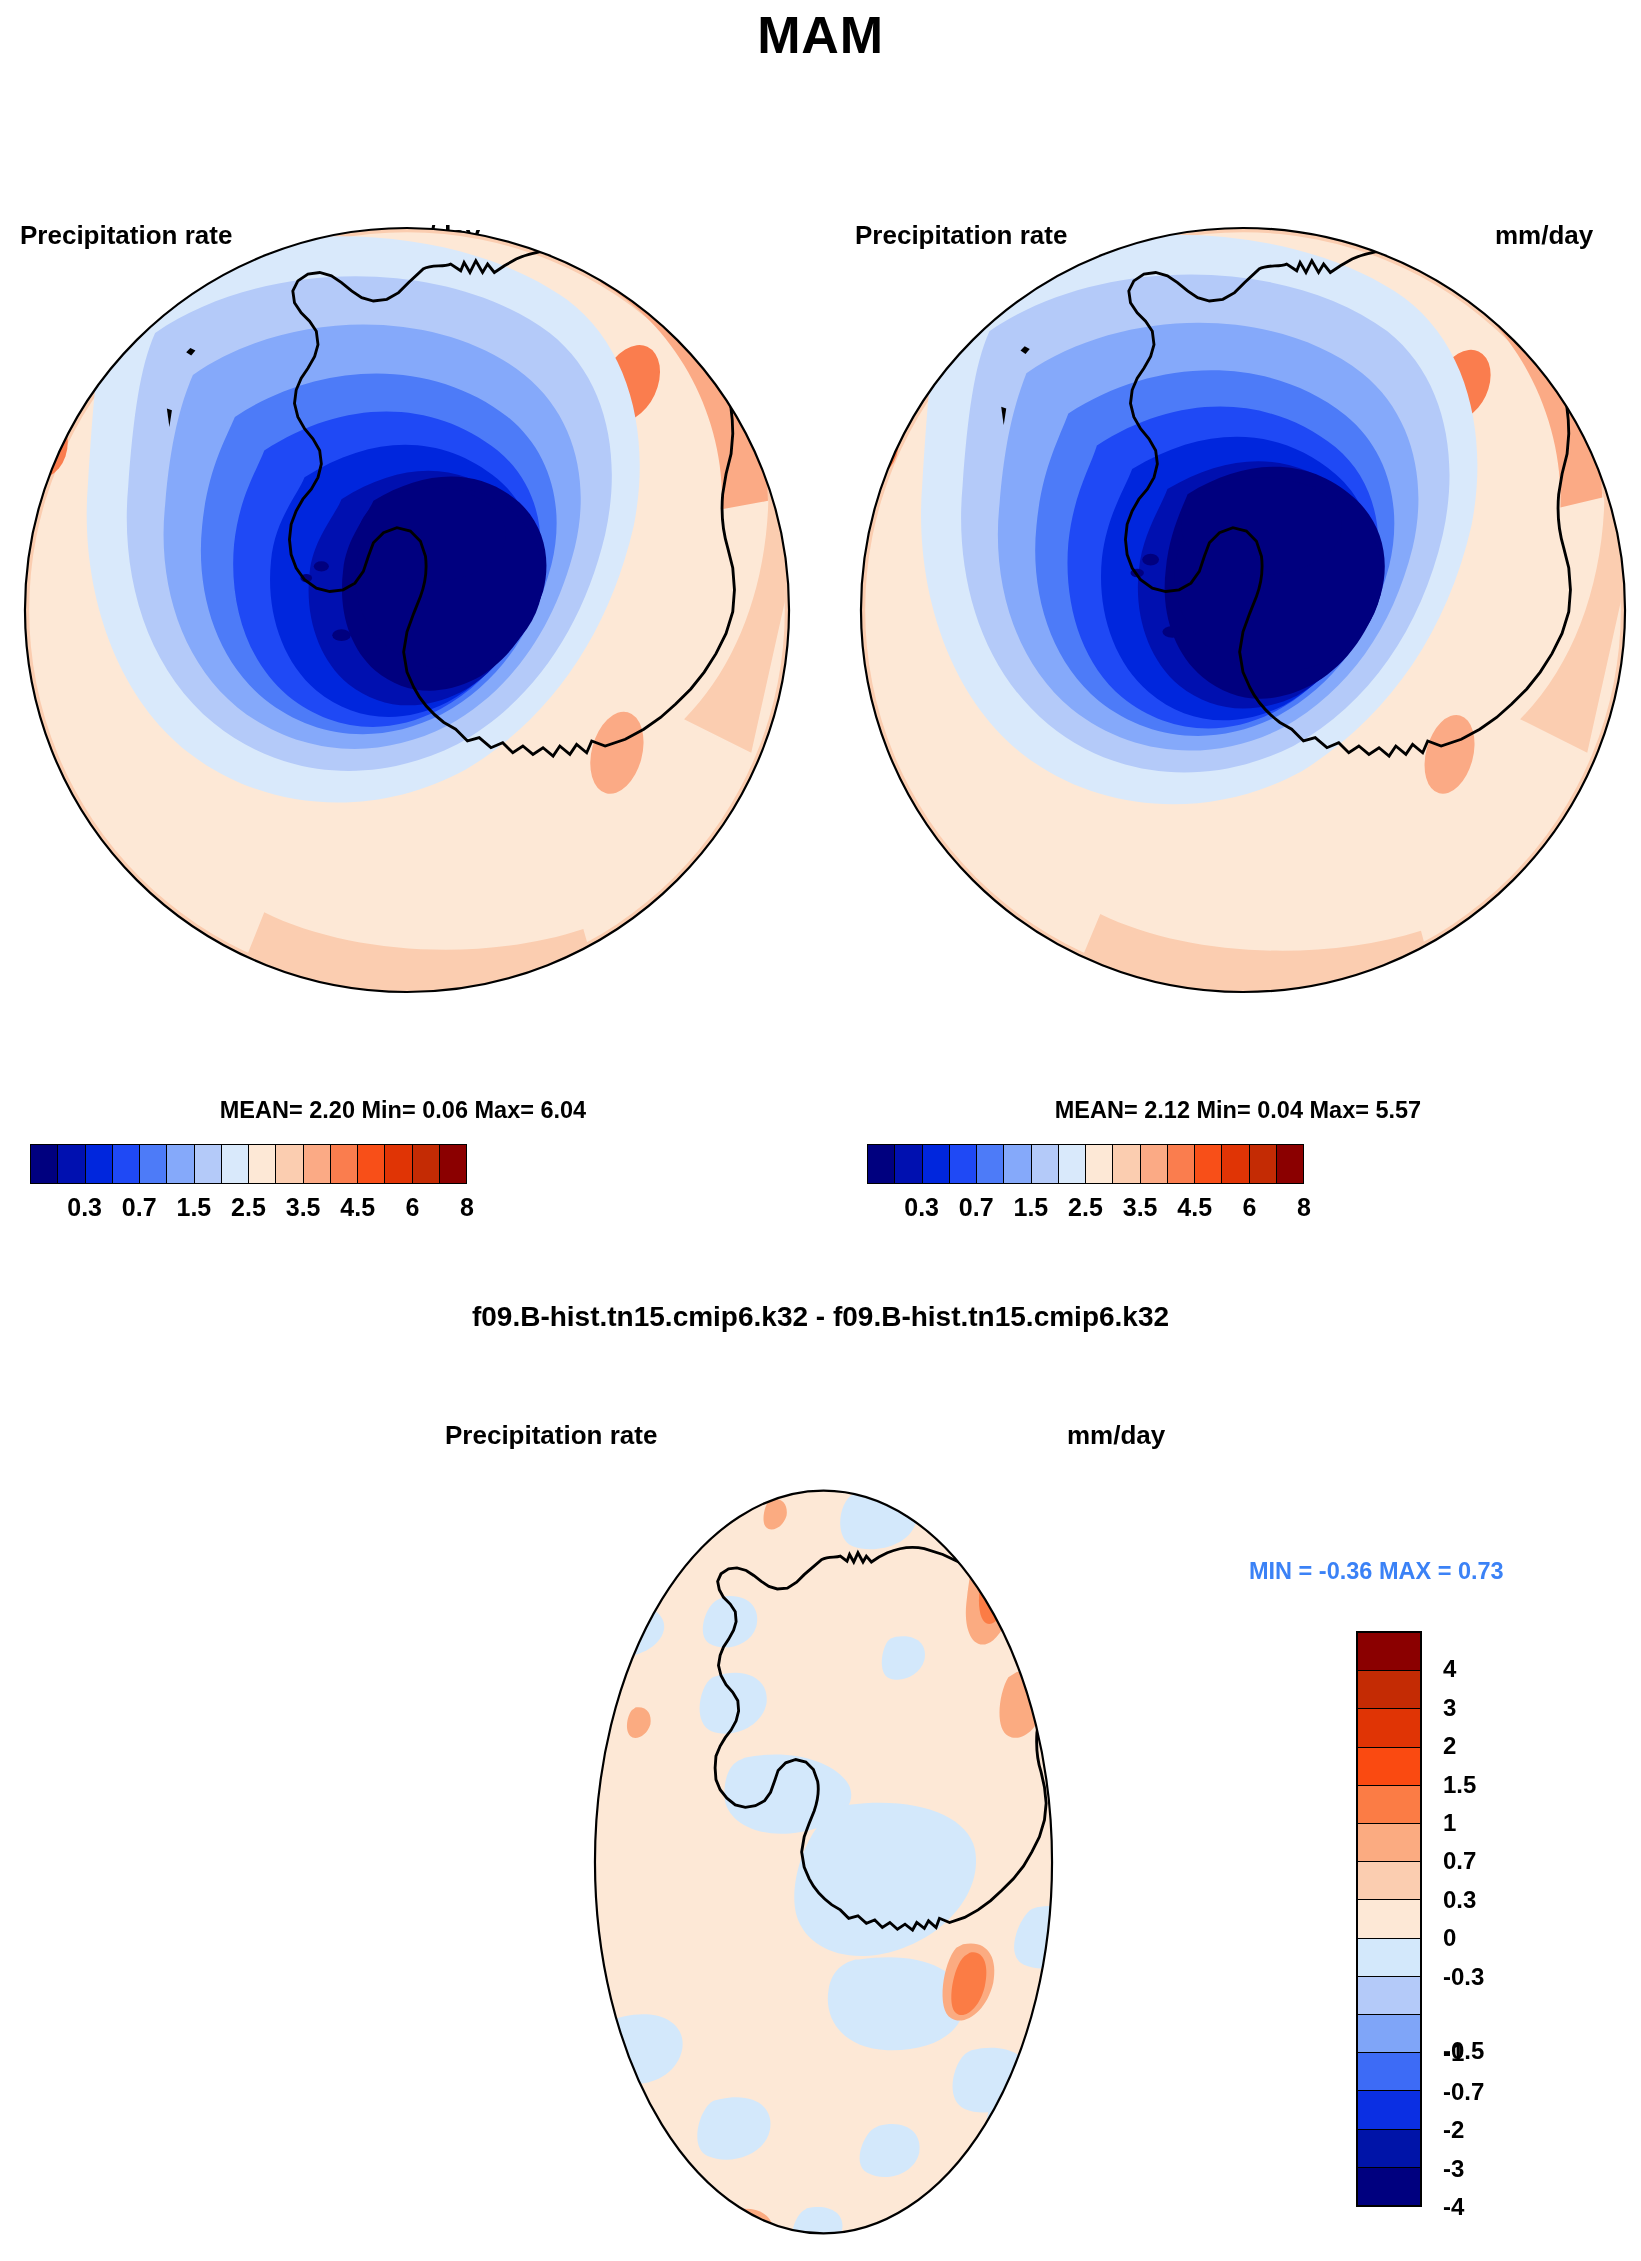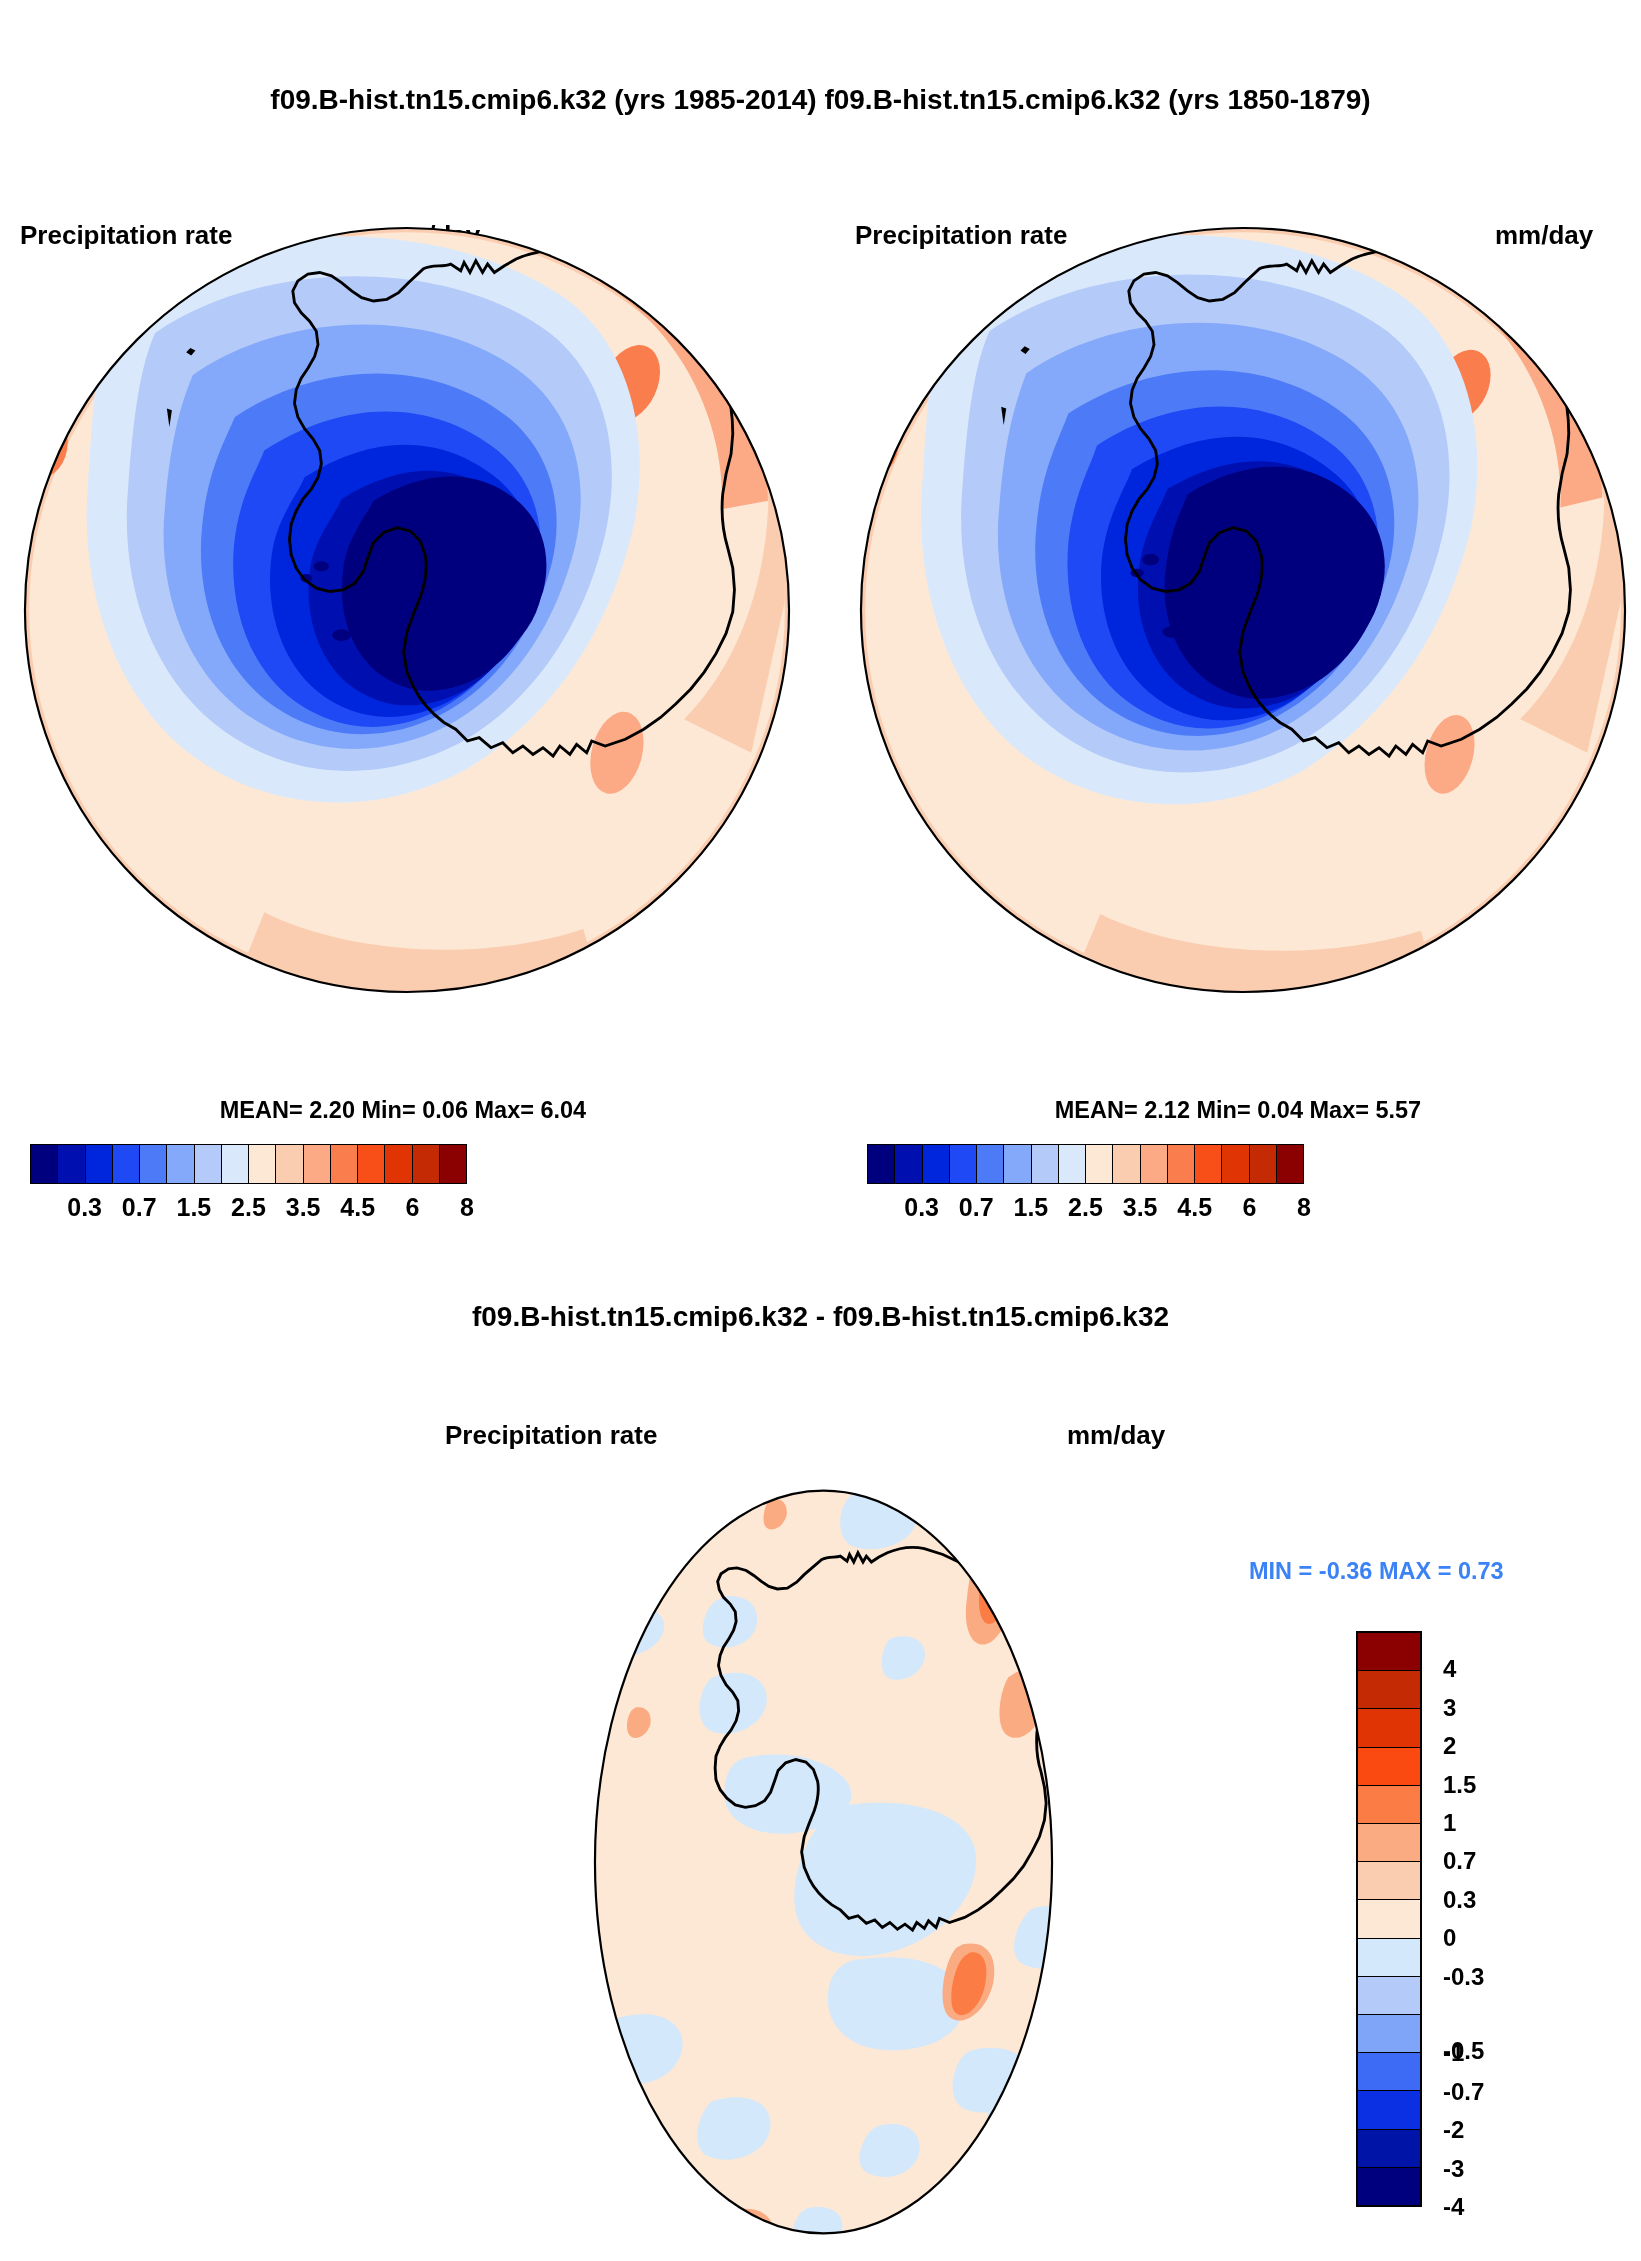--- a/index.html
+++ b/index.html
@@ -110,21 +110,21 @@
     font-weight: bold;
     color: #3b82f6;
     white-space: nowrap;
   }
 </style>
 </head>
 <body>
 
 <div class="fig">
 
-  <div class="case-line">f09.B-hist.tn15.cmip6.k32 (yrs 1985-2014) f09.B-hist.tn15.cmip6.k32 (yrs 1850-1879)</div>
+  <div class="main-title">MAM</div>
 
   <div class="panel-head" style="top:204px; left:20px;">Precipitation rate</div>
   <div class="panel-head" style="top:204px; left:382px;">mm/day</div>
 
   <div class="map-wrap" style="top:165px; left:11.8px; width:790px; height:890px;">
     <svg width="790" height="890" viewBox="0 0 940 1060">
       <defs>
         <clipPath id="clipL">
             <circle cx="470" cy="530" r="455"></circle>
           </clipPath>

